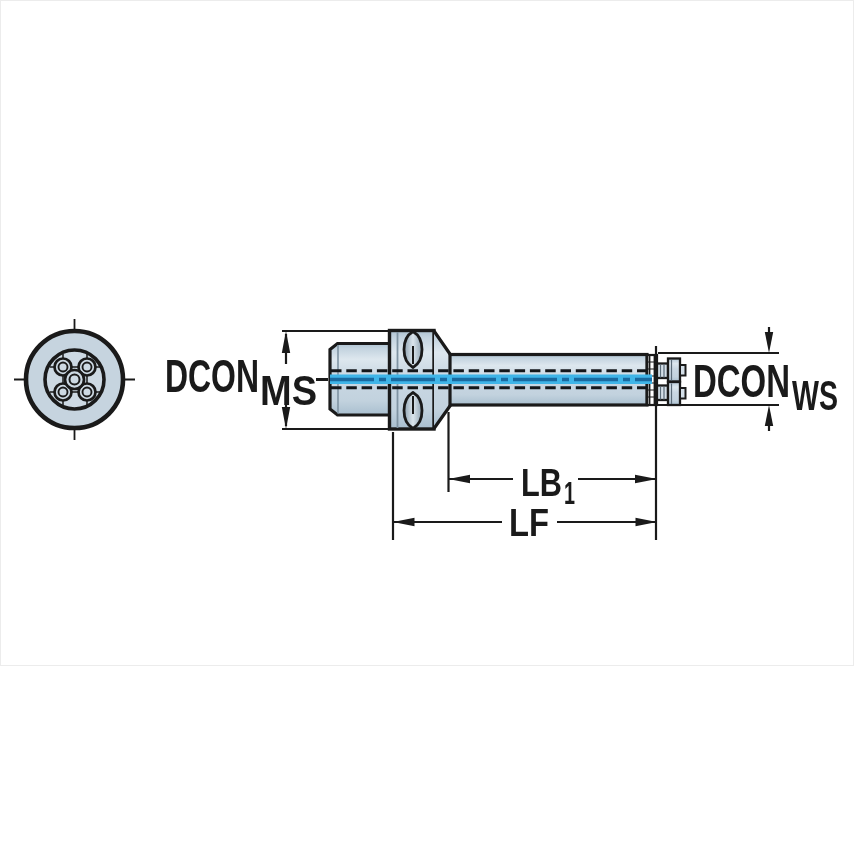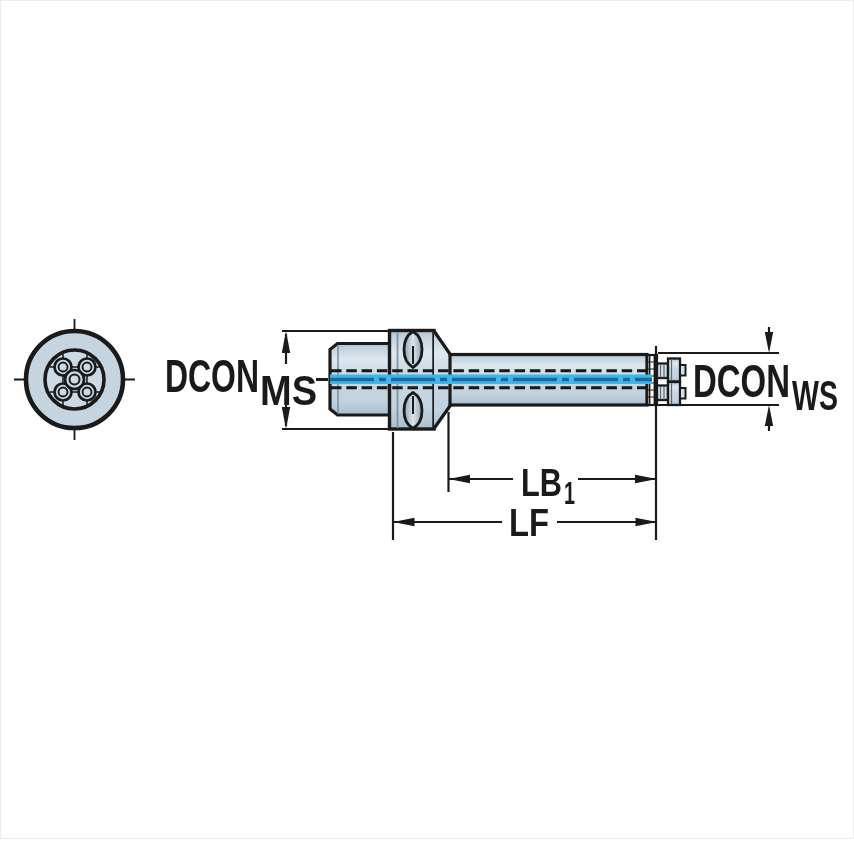--- a/index.html
+++ b/index.html
@@ -1,16 +1,16 @@
 <!DOCTYPE html>
 <html><head>
 <meta charset="utf-8">
 <style>
   html,body{margin:0;padding:0;background:#fff;}
-  .frame{position:relative;width:854px;height:839px;background:#ffffff;
+  .frame{position:relative;width:854px;height:666px;background:#ffffff;
          border:1px solid #ececec;box-sizing:border-box;overflow:hidden;}
   svg{display:block;}
   svg text{font-family:"Liberation Sans", sans-serif; font-weight:bold; fill:#1a1a1a;}
 </style>
 </head>
 <body>
 
 <div class="frame">
 <svg width="854" height="854" viewBox="0 0 854 854">
   <defs>

